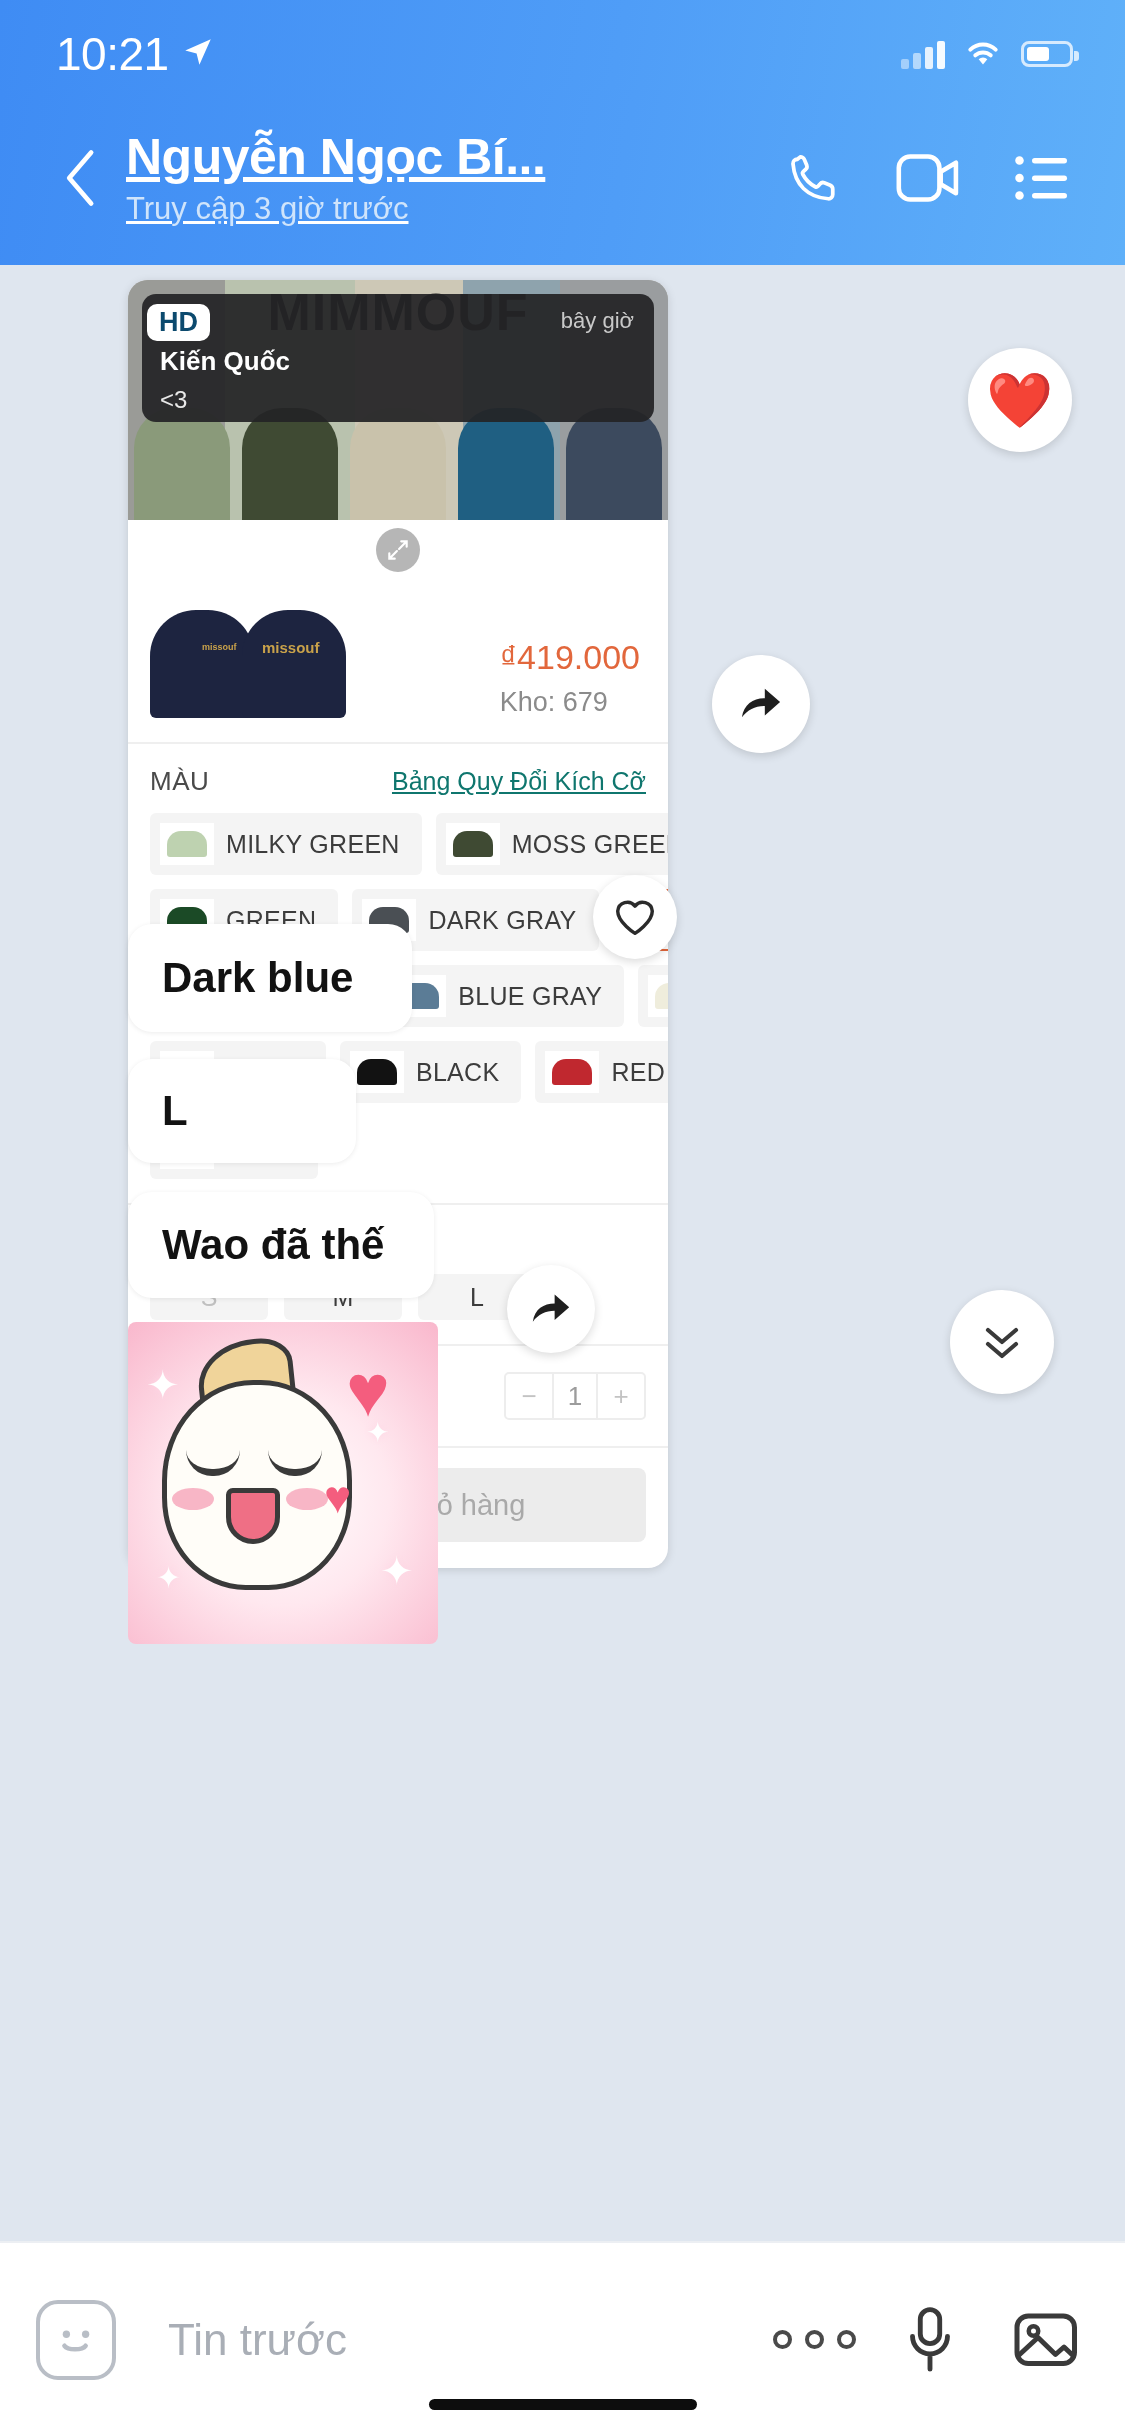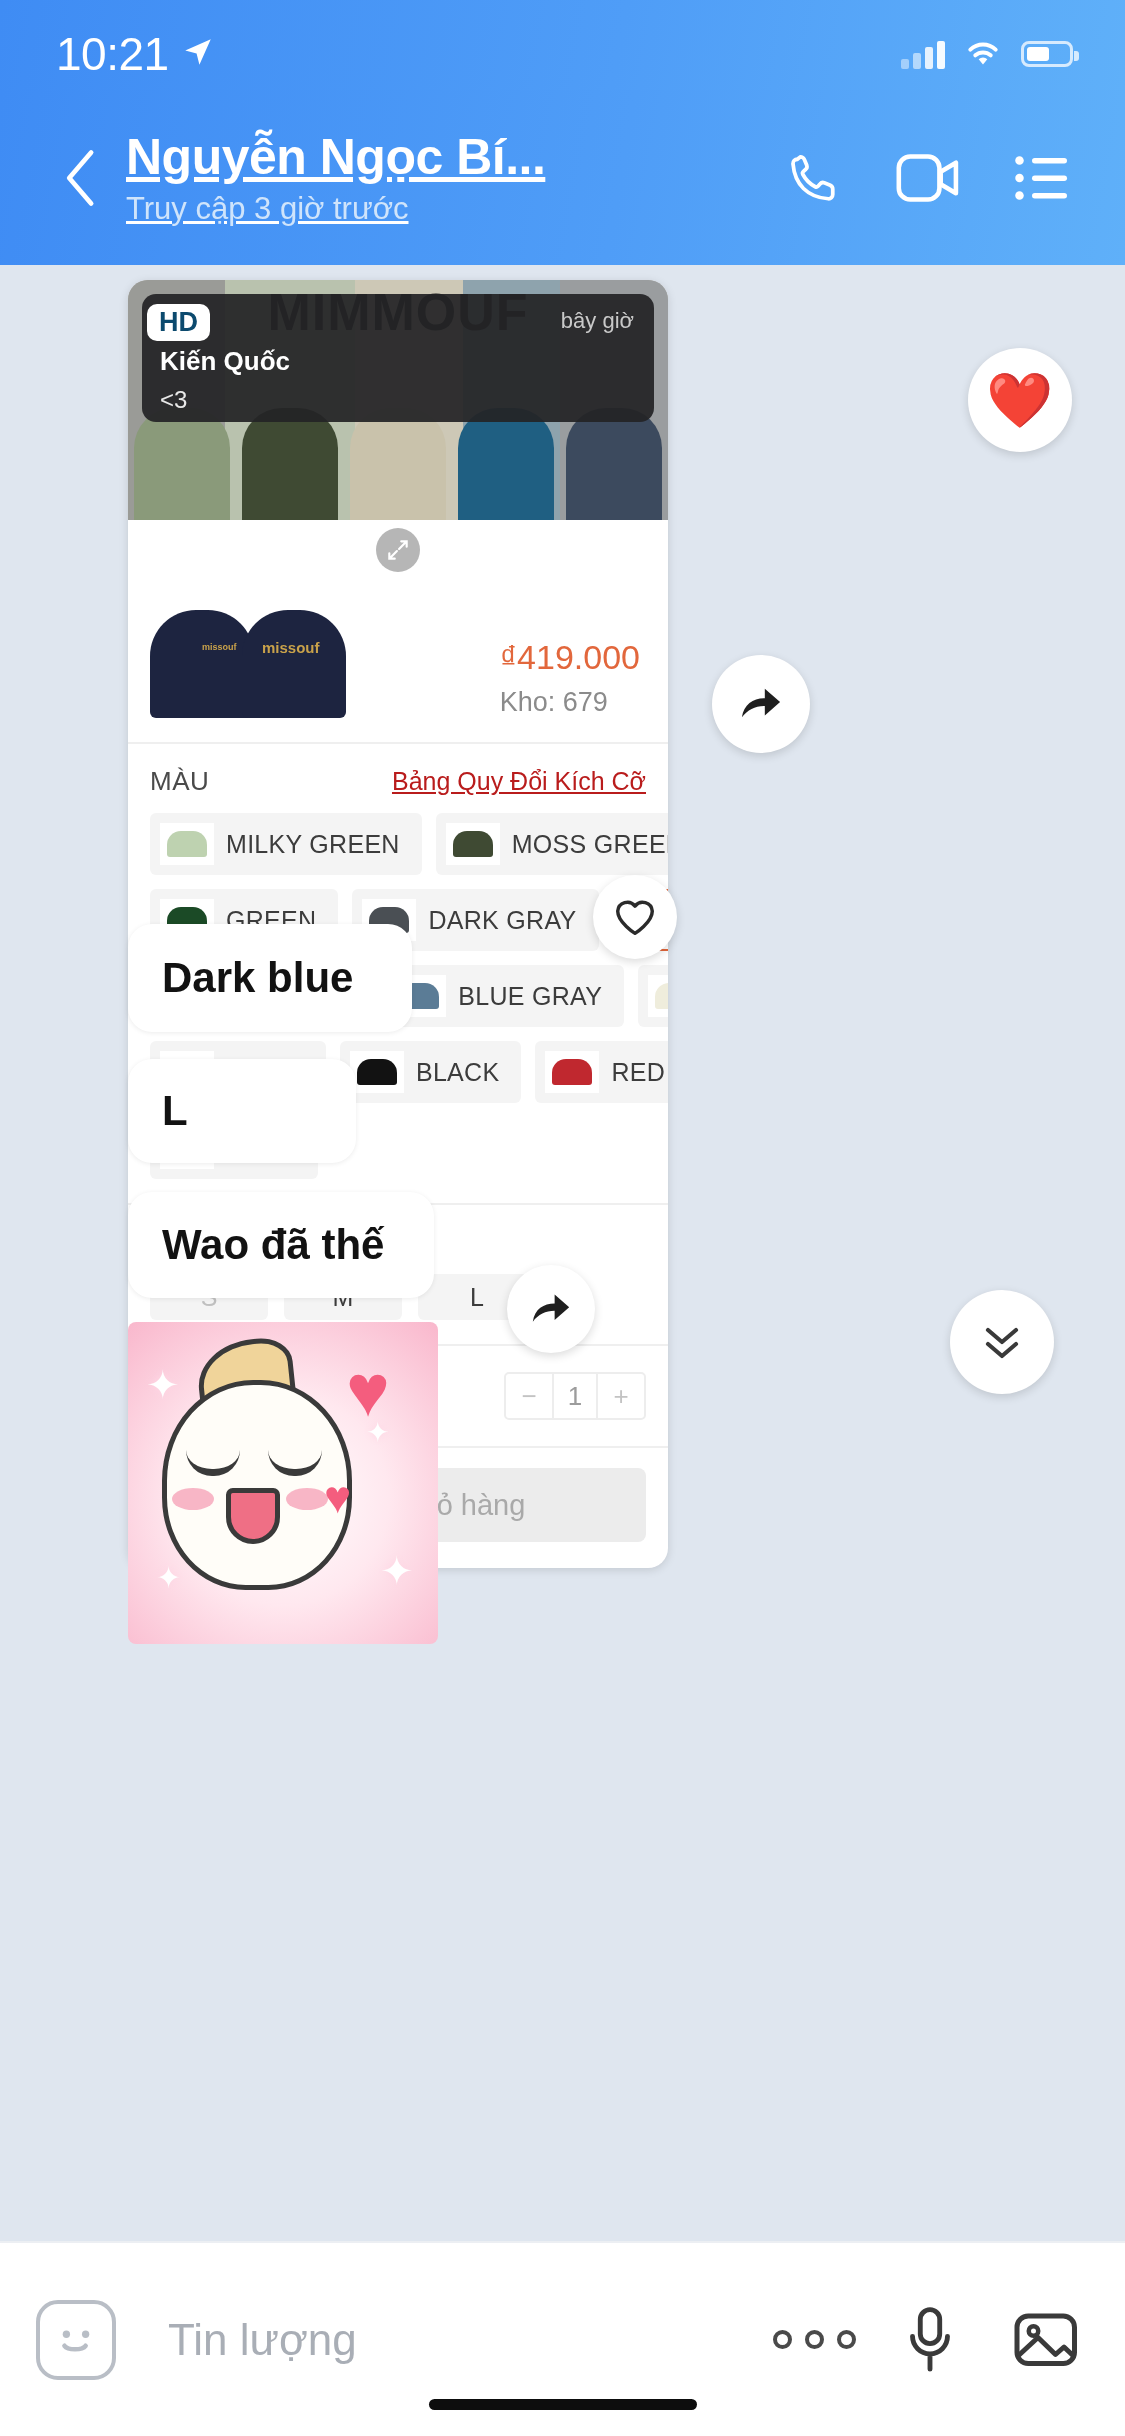--- a/index.html
+++ b/index.html
@@ -84,21 +84,21 @@
   .prod-thumb span:nth-child(2){ left: 92px; }
   .prod-logo { position: absolute; left: 112px; bottom: 62px; font-size: 15px; color: #c9a24a; font-weight: 700; }
   .prod-logo2 { position: absolute; left: 52px; bottom: 66px; font-size: 9px; color: #c9a24a; font-weight: 700; }
   .prod-meta { margin-left: auto; text-align: left; padding-right: 6px; }
   .prod-price { font-size: 34px; color: #e2673c; font-weight: 500; }
   .prod-stock { font-size: 27px; color: #8b8b8b; margin-top: 10px; }
 
   .sec { border-top: 2px solid #efefef; padding: 22px 22px 10px 22px; }
   .sec-head { display: flex; align-items: center; justify-content: space-between; }
   .sec-label { font-size: 26px; color: #4a4a4a; letter-spacing: .5px; }
-  .size-link { font-size: 25px; color: #b91c1c; text-decoration: underline; }
+  .size-link { font-size: 25px; color: #0f766e; text-decoration: underline; }
 
   .opt-rows { margin-top: 16px; }
   .opt-row { display: flex; gap: 14px; margin-bottom: 14px; }
   .opt {
     display: flex; align-items: center; gap: 12px; background: #f4f4f4;
     border-radius: 6px; padding: 8px 20px 8px 8px; border: 2px solid transparent;
     position: relative;
   }
   .opt .sw { width: 54px; height: 42px; background: #fff; display:flex; align-items:center; justify-content:center; }
   .opt .sw i { display:block; width: 40px; height: 26px; border-radius: 14px 14px 3px 3px; }
@@ -452,21 +452,21 @@
   </div>
 
   <div class="inputbar">
     <div class="emoji-btn">
       <svg width="50" height="40" viewBox="0 0 26 20">
         <circle cx="8" cy="7" r="1.9" fill="#b9bec6"></circle>
           <circle cx="18" cy="7" r="1.9" fill="#b9bec6"></circle>
         <path d="M7 13c1.8 2.4 9.2 2.4 11 0" stroke="#b9bec6" stroke-width="2.4" fill="none" stroke-linecap="round"></path>
       </svg>
     </div>
-    <div class="msg-input">Tin lượng</div>
+    <div class="msg-input">Tin trước</div>
     <div class="ib-ic">
       <span class="dots">
           <i></i>
           <i></i>
           <i></i>
         </span>
     </div>
     <div class="ib-ic">
       <svg width="44" height="68" viewBox="0 0 18 28">
         <rect x="5" y="1.5" width="8" height="14" rx="4" fill="none" stroke="#3a3a3a" stroke-width="2"></rect>

